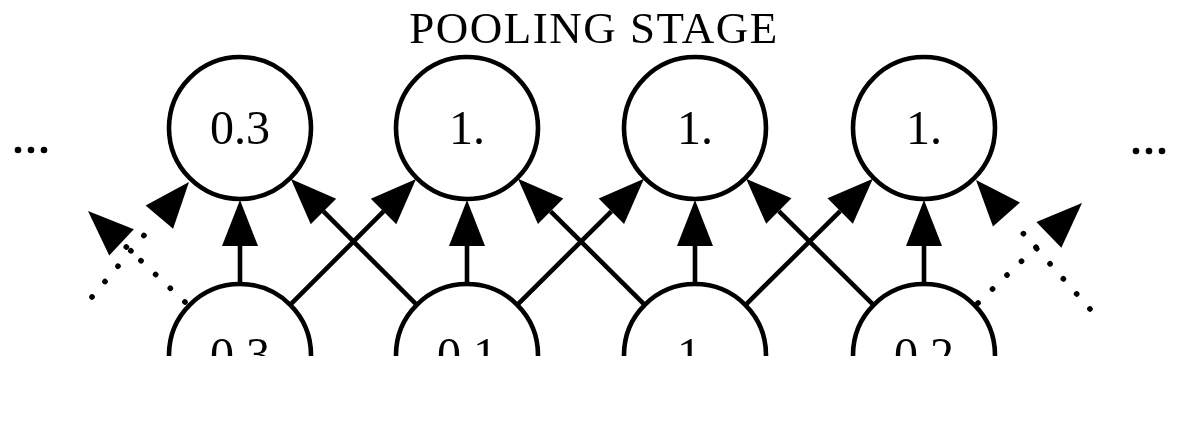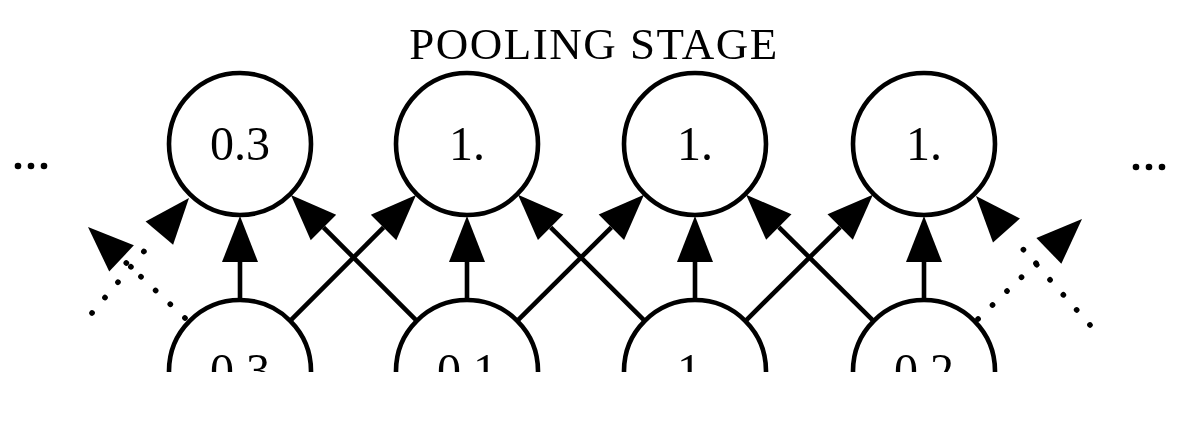--- a/index.html
+++ b/index.html
@@ -1,18 +1,18 @@
 <!DOCTYPE html>
 <html><head>
 <meta charset="utf-8">
 <style>
   html, body { margin: 0; padding: 0; background: #ffffff; }
   .stage {
     width: 1185px; height: 356px;
-    margin: 16px auto; position: relative;
+    margin: 0 auto; position: relative;
     background: #ffffff; overflow: hidden;
   }
   svg { display: block; }
   text {
     font-family: "Liberation Serif", "DejaVu Serif", serif;
     fill: #000000;
   }
   .title { font-size: 45px; letter-spacing: 1.5px; }
   .nodeval { font-size: 48px; }
 </style>

